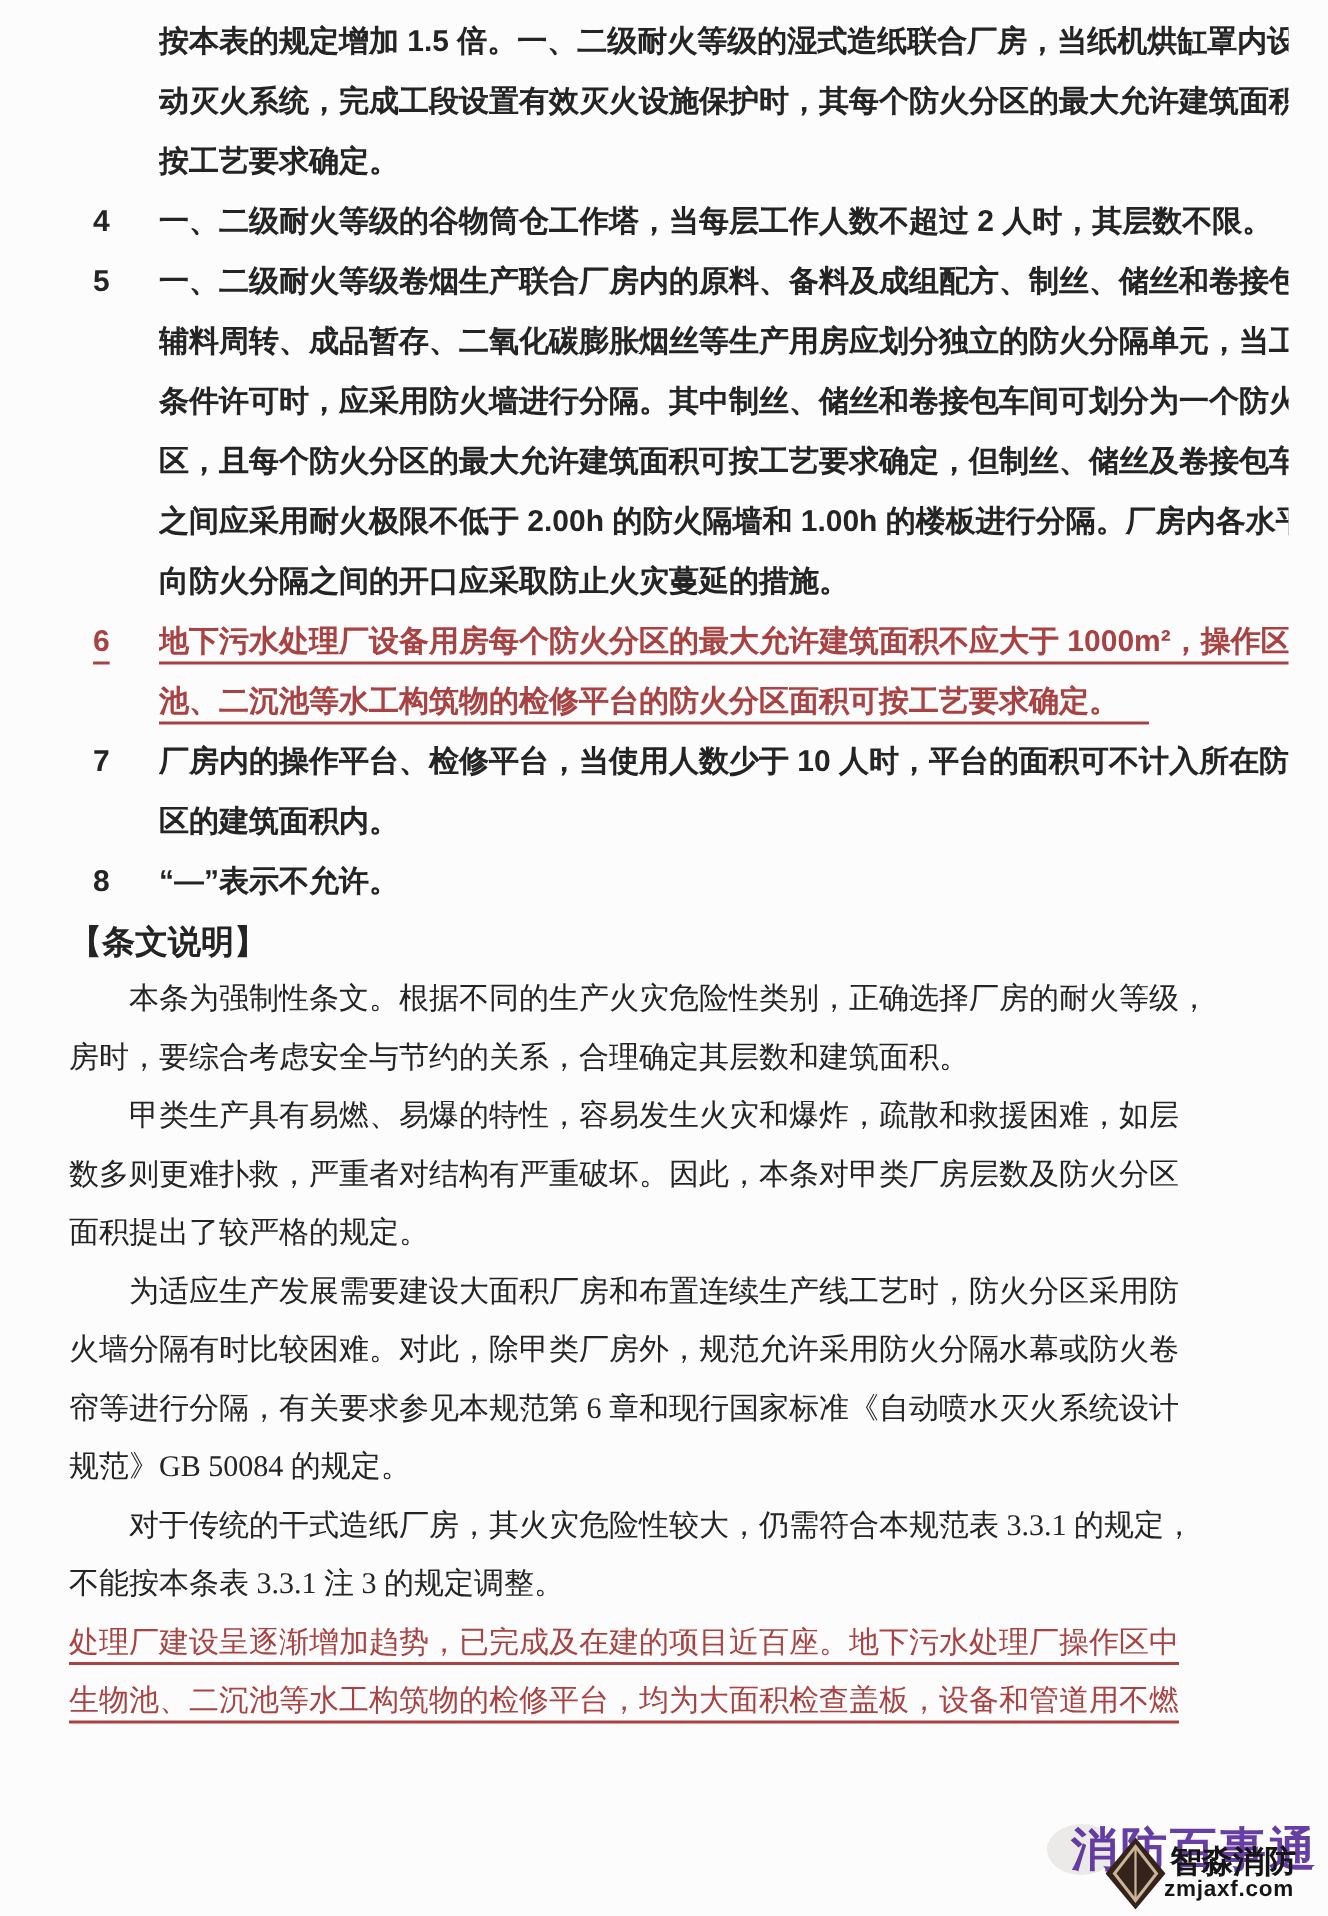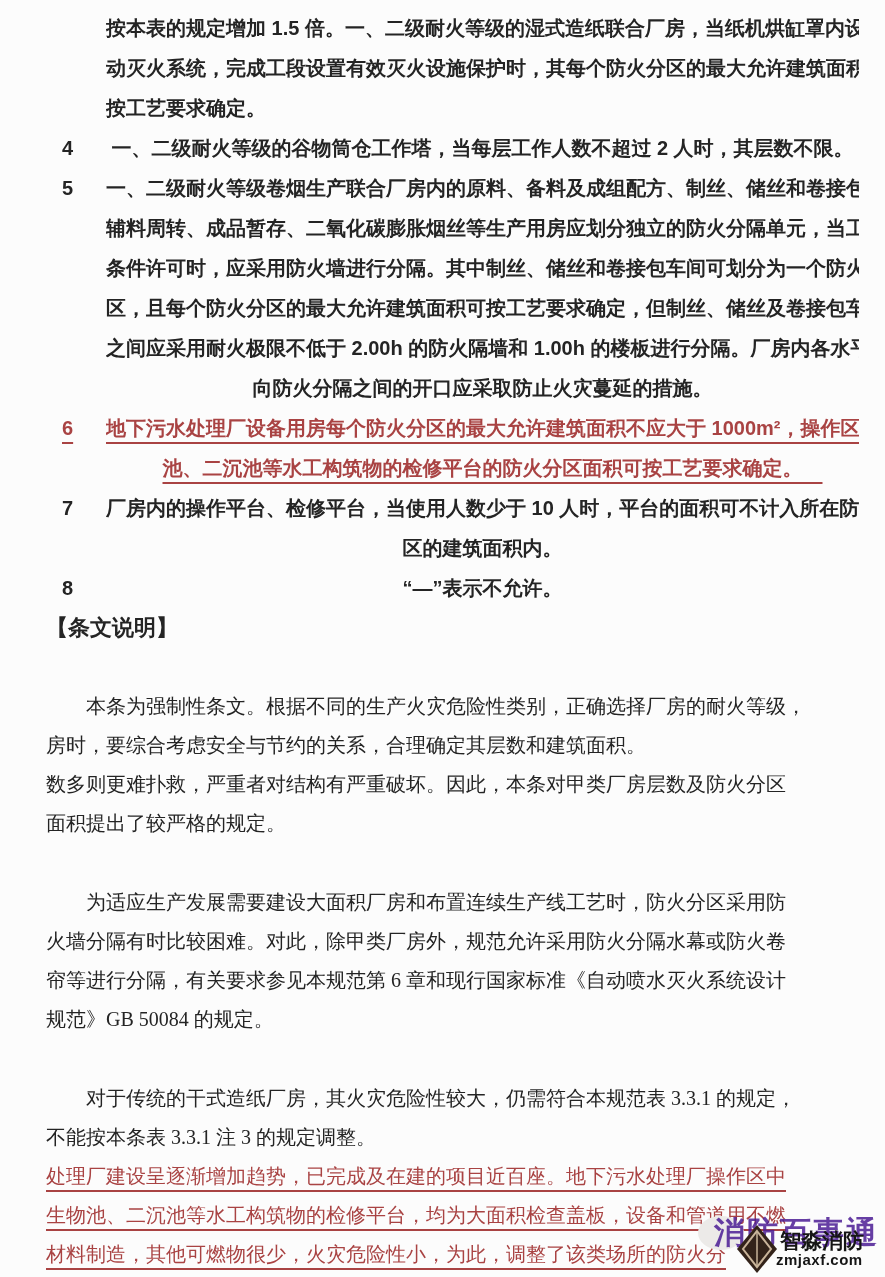--- a/index.html
+++ b/index.html
@@ -14,34 +14,34 @@
   .notes{
     position:absolute;left:0;top:8px;width:885px;
     font-family:"Liberation Sans","DejaVu Sans",sans-serif;
     font-weight:600;
     font-size:20px;line-height:40px;
     padding-left:62px;padding-right:26px;box-sizing:border-box;
   }
   .cont-para{margin-left:44px;}
   .note-row{display:flex;align-items:flex-start;}
   .note-num{width:44px;flex-shrink:0;}
-  .note-body{flex:1;min-width:0;text-align:center;}
+  .note-body{flex:1;min-width:0;}
   .line{white-space:nowrap;overflow:hidden;}
   
   .expl{
     position:absolute;left:0;top:608px;width:858px;
     font-family:"Liberation Serif","DejaVu Serif",serif;
     font-size:20px;line-height:39px;
     padding-left:46px;padding-right:24px;box-sizing:border-box;
   }
   .expl-heading{
     font-family:"Liberation Sans","DejaVu Sans",sans-serif;
     font-weight:700;font-size:22px;line-height:39px;
   }
-  .indent{text-indent:2em;margin-top:40px;}
+  .indent{text-indent:2em;}
   
   .highlighted{color:#a94343;}
   .highlighted .line,
   .highlighted .note-num{
     text-decoration:underline;
     text-decoration-thickness:2px;
     text-underline-offset:7px;
     text-decoration-color:#a94343;
   }
   .wm-blob{
@@ -126,40 +126,40 @@
   <div class="expl">
 
     <div class="expl-heading">【条文说明】</div>
 
     <div>
       <div class="line indent">本条为强制性条文。根据不同的生产火灾危险性类别，正确选择厂房的耐火等级，</div>
       <div class="line">房时，要综合考虑安全与节约的关系，合理确定其层数和建筑面积。</div>
     </div>
 
     <div>
+      <div class="line indent">甲类生产具有易燃、易爆的特性，容易发生火灾和爆炸，疏散和救援困难，如层</div>
       <div class="line">数多则更难扑救，严重者对结构有严重破坏。因此，本条对甲类厂房层数及防火分区</div>
       <div class="line">面积提出了较严格的规定。</div>
     </div>
 
     <div>
       <div class="line indent">为适应生产发展需要建设大面积厂房和布置连续生产线工艺时，防火分区采用防</div>
       <div class="line">火墙分隔有时比较困难。对此，除甲类厂房外，规范允许采用防火分隔水幕或防火卷</div>
       <div class="line">帘等进行分隔，有关要求参见本规范第 6 章和现行国家标准《自动喷水灭火系统设计</div>
       <div class="line">规范》GB 50084 的规定。</div>
     </div>
 
     <div>
       <div class="line indent">对于传统的干式造纸厂房，其火灾危险性较大，仍需符合本规范表 3.3.1 的规定，</div>
       <div class="line">不能按本条表 3.3.1 注 3 的规定调整。</div>
     </div>
 
     <div class="highlighted">
       <div class="line">处理厂建设呈逐渐增加趋势，已完成及在建的项目近百座。地下污水处理厂操作区中</div>
       <div class="line">生物池、二沉池等水工构筑物的检修平台，均为大面积检查盖板，设备和管道用不燃</div>
-      <div class="line">材料制造，其他可燃物很少，火灾危险性小，为此，调整了该类场所的防火分</div>
     </div>
 
   </div>
 
   <div class="wm-blob"></div>
   <div class="wm-light">消防百事通</div>
   <svg class="wm-logo" viewBox="0 0 40 48" xmlns="http://www.w3.org/2000/svg">
     <polygon points="20,0 40,24 20,48 0,24" fill="#33231a"></polygon>
     <polygon points="20,6 34,24 20,42 6,24" fill="none" stroke="#c9b49a" stroke-width="2"></polygon>
     <line x1="20" y1="6" x2="20" y2="42" stroke="#c9b49a" stroke-width="1.5"></line>

